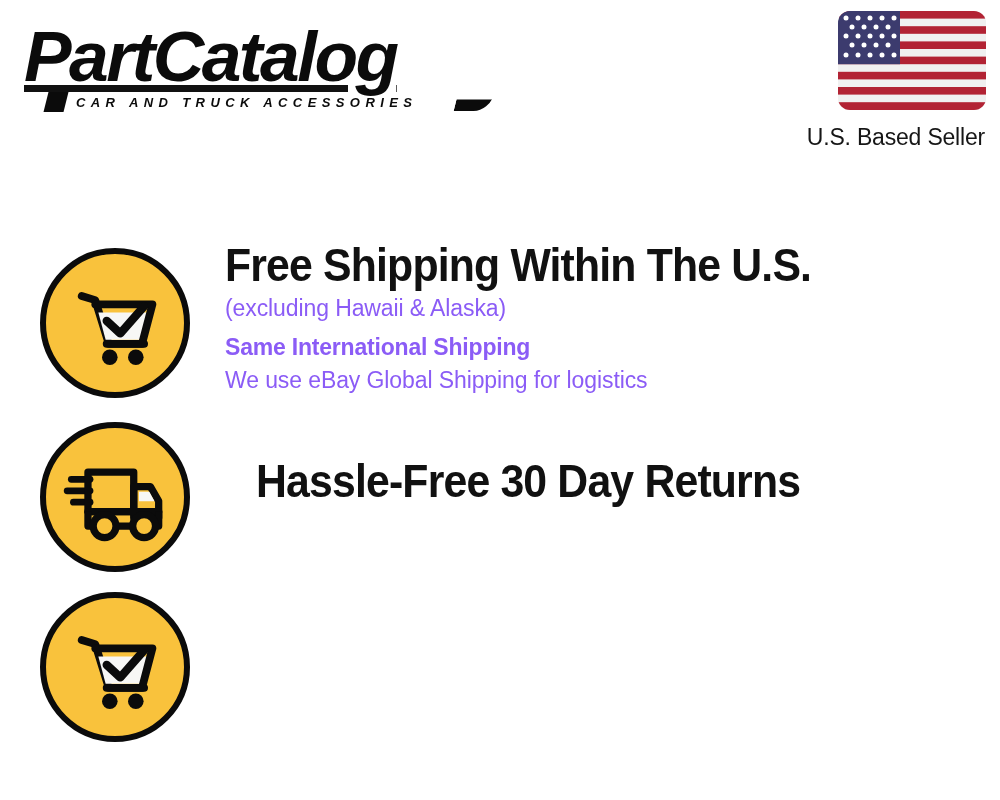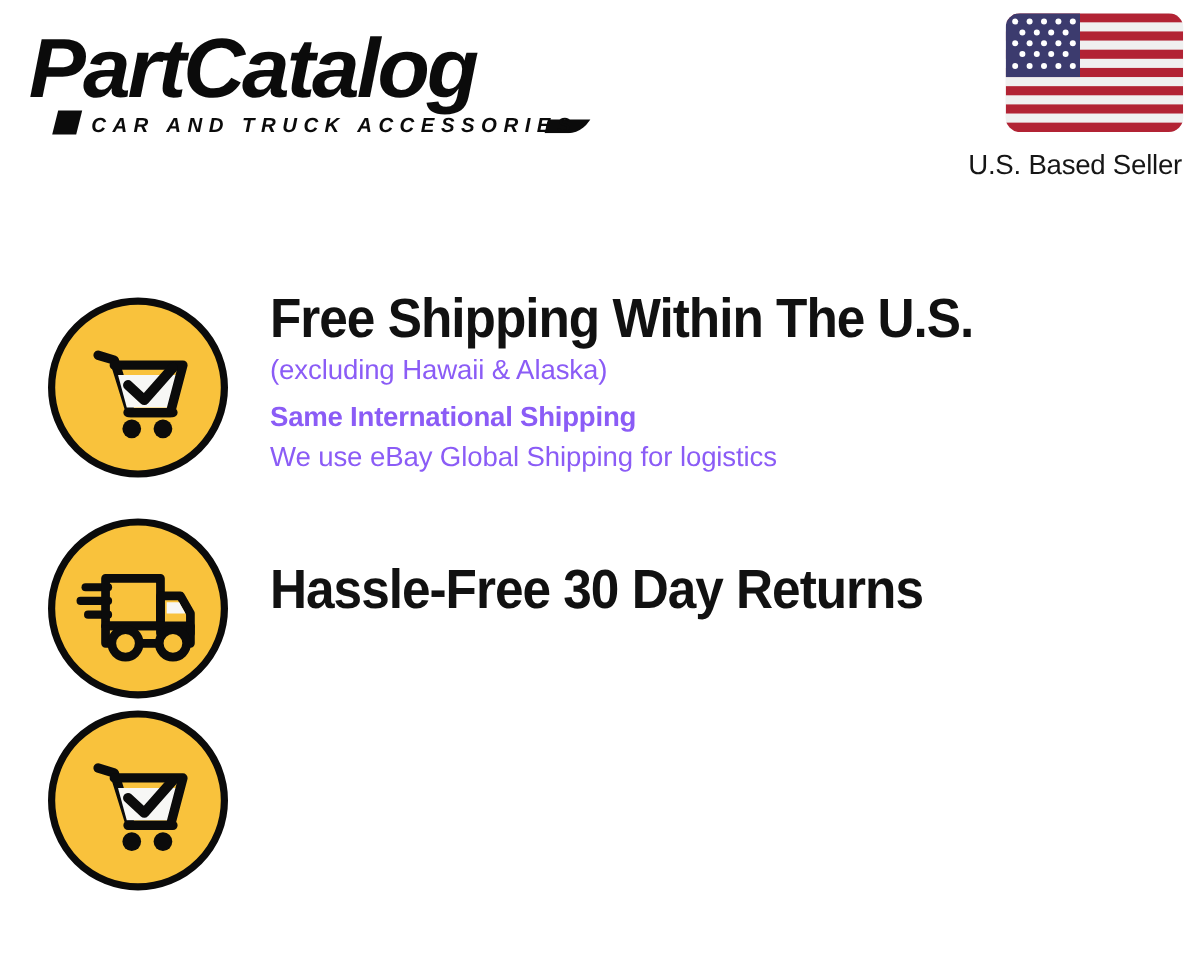--- a/index.html
+++ b/index.html
@@ -23,41 +23,42 @@
     left: 0; top: 0;
     width: 1000px; height: 185px;
   }
 
   #brand-logo {
     position: absolute;
     left: 24px;
     top: 22px;
     width: 470px;
     height: 95px;
+    text-decoration: underline;
   }
   #brand-wordmark {
     font-family: "Liberation Sans", sans-serif;
     font-weight: bold;
     font-style: italic;
     font-size: 70px;
     line-height: 70px;
     letter-spacing: -2.5px;
     color: #0b0b0b;
     white-space: nowrap;
     transform: scaleX(1.02);
     transform-origin: left center;
   }
   #brand-tagline {
     position: absolute;
     left: 52px;
     top: 73px;
     font-family: "Liberation Sans", sans-serif;
     font-weight: bold;
     font-style: italic;
-    font-size: 17px;
+    font-size: 13px;
     letter-spacing: 5.4px;
     color: #0b0b0b;
     white-space: nowrap;
   }
   
   .swash {
     position: absolute;
     background: #0b0b0b;
   }
   #swash-left {
@@ -106,21 +107,21 @@
     width: 1000px;
   }
   .feature-row {
     position: absolute;
     left: 0;
     width: 832px;
     display: flex;
     align-items: flex-start;
   }
   #feature-row-0 { top: 0px;   height: 176px; }
-  #feature-row-1 { top: 188px; height: 172px; }
+  #feature-row-1 { top: 178px; height: 172px; gap: 31px; }
   #feature-row-2 { top: 348px; height: 172px; }
 
   .icon-badge {
     position: relative;
     flex: 0 0 auto;
     width: 150px;
     display: flex;
     justify-content: center;
     align-items: flex-start;
     margin-left: 40px;

